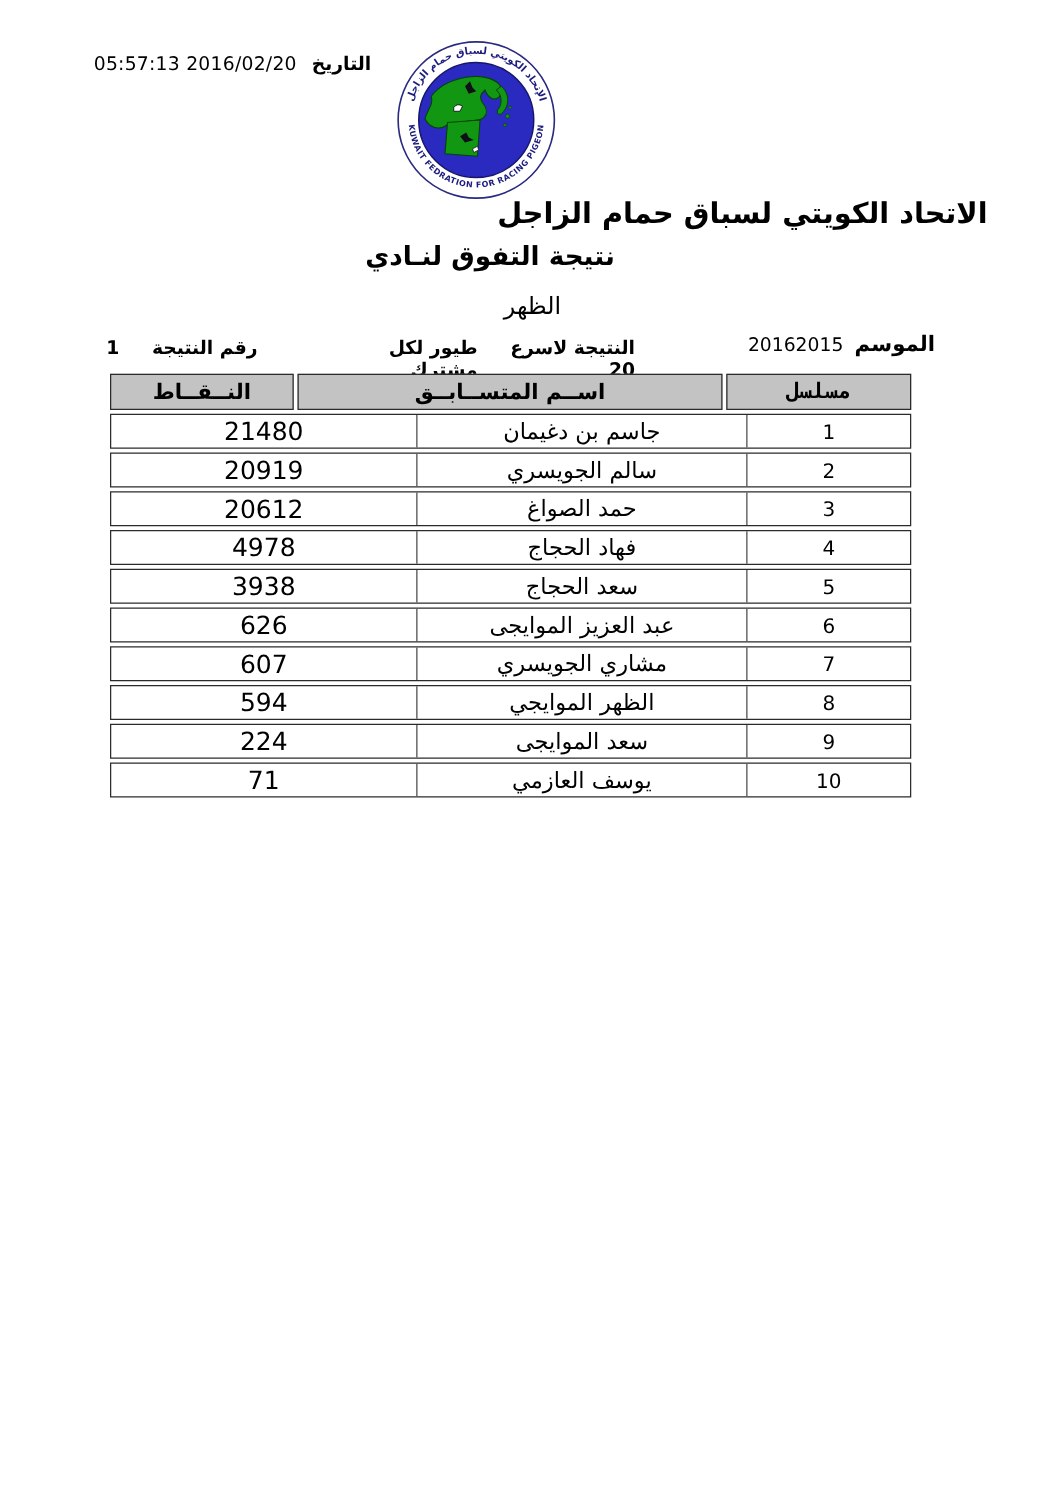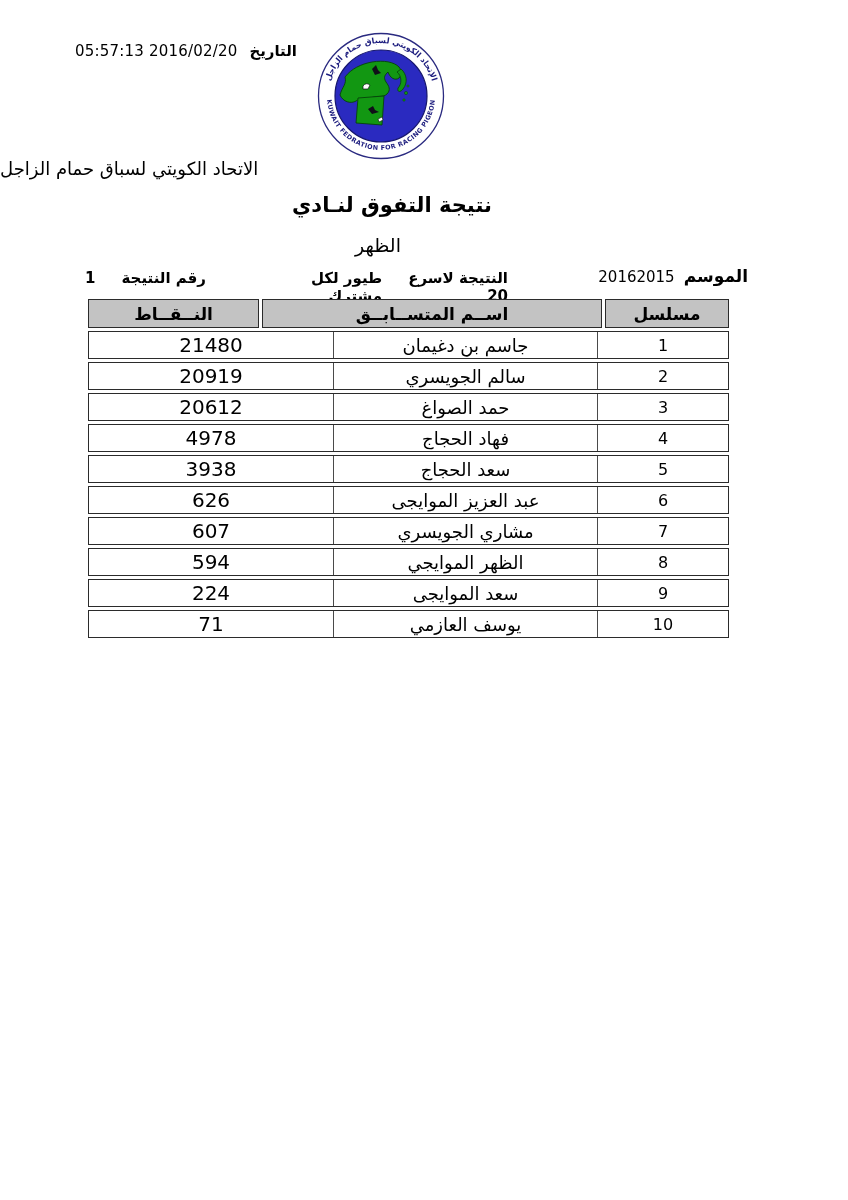--- a/index.html
+++ b/index.html
@@ -11,43 +11,43 @@
   .datebar{
     position:absolute;top:42px;left:75px;width:222px;
     display:flex;justify-content:space-between;align-items:baseline;
     direction:rtl;font-size:15px;
   }
   .datebar .lbl{font-weight:bold;}
   .datebar .val{direction:ltr;letter-spacing:.2px;}
   
   .logo{position:absolute;top:31px;left:316px;width:130px;height:130px;}
   
-  .title-fed{position:absolute;top:158px;left:0;width:790px;text-align:left;
-    font-size:18px;font-weight:normal;direction:rtl;}
+  .title-fed{position:absolute;top:158px;left:0;width:790px;text-align:right;
+    font-size:23px;font-weight:bold;direction:rtl;}
   .title-rep{position:absolute;top:193px;left:0;width:784px;text-align:center;
     font-size:21px;font-weight:bold;direction:rtl;}
   .title-club{position:absolute;top:234px;left:0;width:756px;text-align:center;
-    font-size:19px;direction:rtl;}
+    font-size:19px;direction:rtl;padding-left:48px;}
   
   .season{position:absolute;top:266px;right:100px;display:flex;gap:9px;
     align-items:baseline;direction:rtl;}
   .season .lbl{font-weight:bold;font-size:17px;}
   .season .val{font-size:15px;direction:ltr;}
   .result{position:absolute;top:269px;left:252px;width:256px;display:flex;
     justify-content:space-between;direction:rtl;font-weight:bold;font-size:15px;}
   .pageno{position:absolute;top:269px;left:85px;width:121px;display:flex;
     justify-content:space-between;direction:rtl;font-weight:bold;font-size:15px;}
   .pageno .val{direction:ltr;}
   
   .rtable{position:absolute;top:299px;left:88px;width:641px;direction:rtl;}
   .thead{display:flex;gap:3px;height:29px;}
   .th{background:#c3c3c3;border:1.5px solid #2b2b2b;box-sizing:border-box;
     display:flex;align-items:center;justify-content:center;
     font-weight:bold;font-size:17px;}
-  .th-serial{width:124px;}
+  .th-serial{width:148px;font-family:Liberation Mono, monospace;}
   .th-name{width:340px;}
   .th-points{flex:1;}
   .trow{display:flex;height:28px;margin-top:3px;border:1.5px solid #2b2b2b;
     box-sizing:border-box;background:#fff;}
   .td{display:flex;align-items:center;justify-content:center;box-sizing:border-box;}
   .td-serial{width:130px;font-size:16px;}
   .td-name{width:265px;font-size:18px;border-left:1px solid #4a4a4a;border-right:1px solid #4a4a4a;}
   .td-points{flex:1;font-size:20px;direction:ltr;}
 </style>
 </head>

